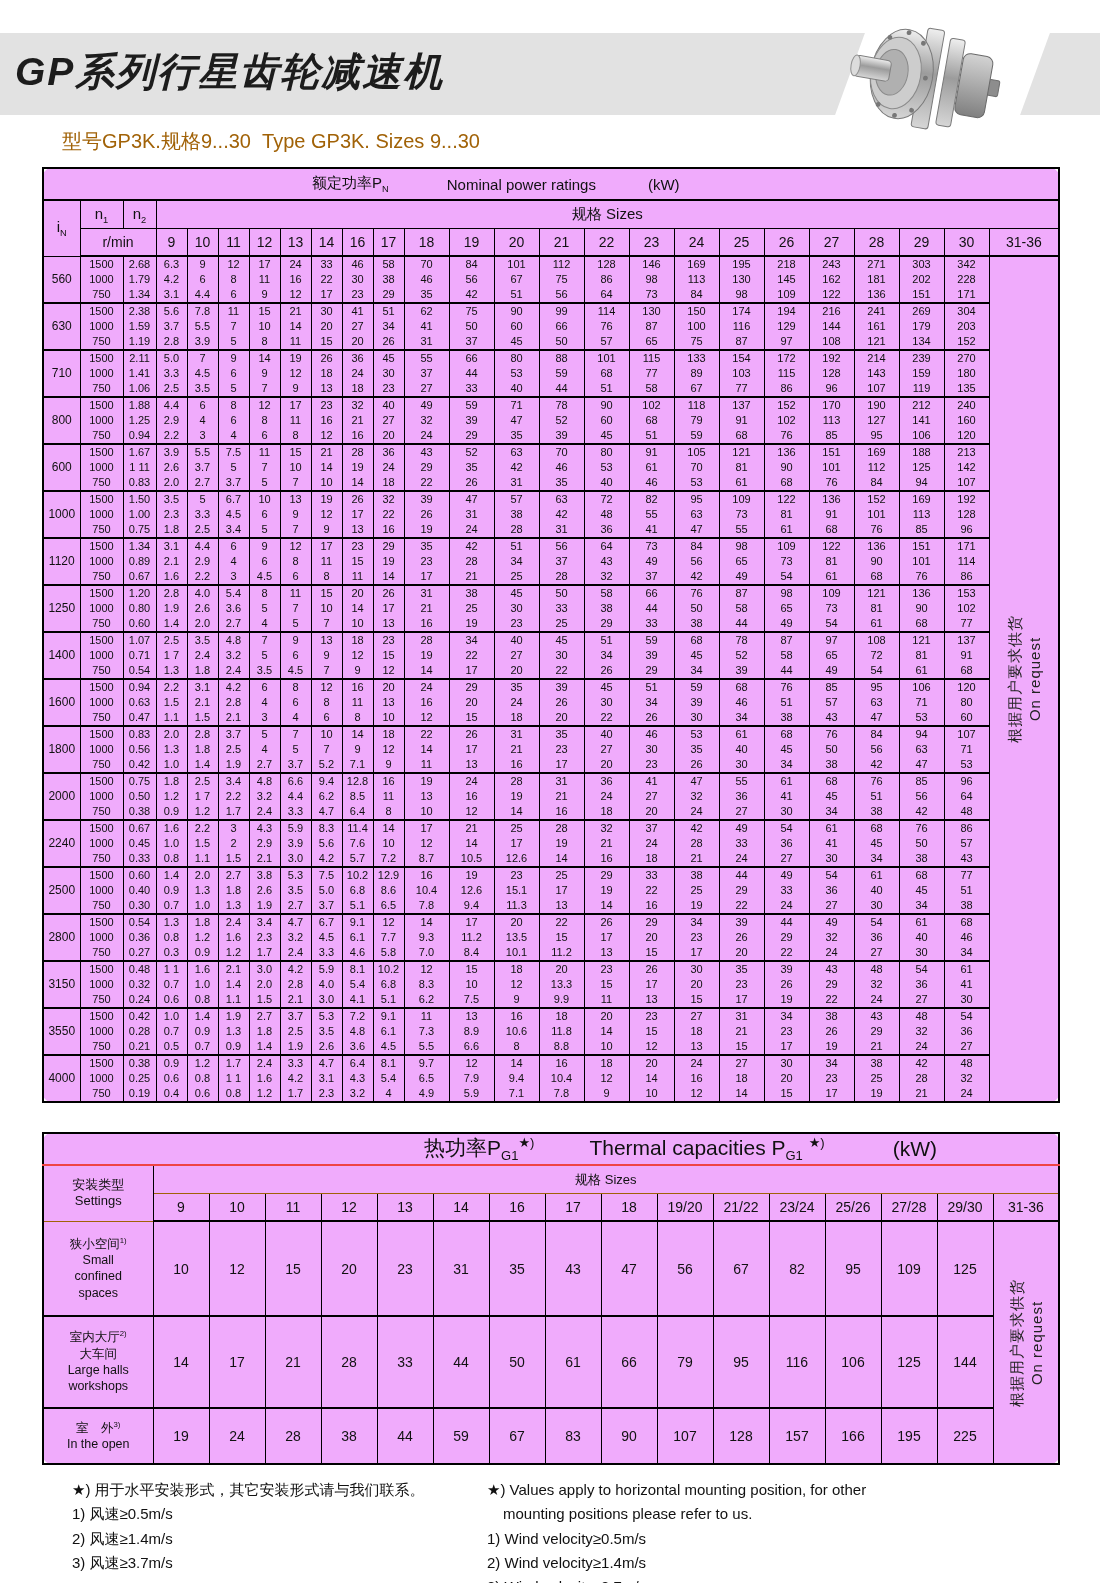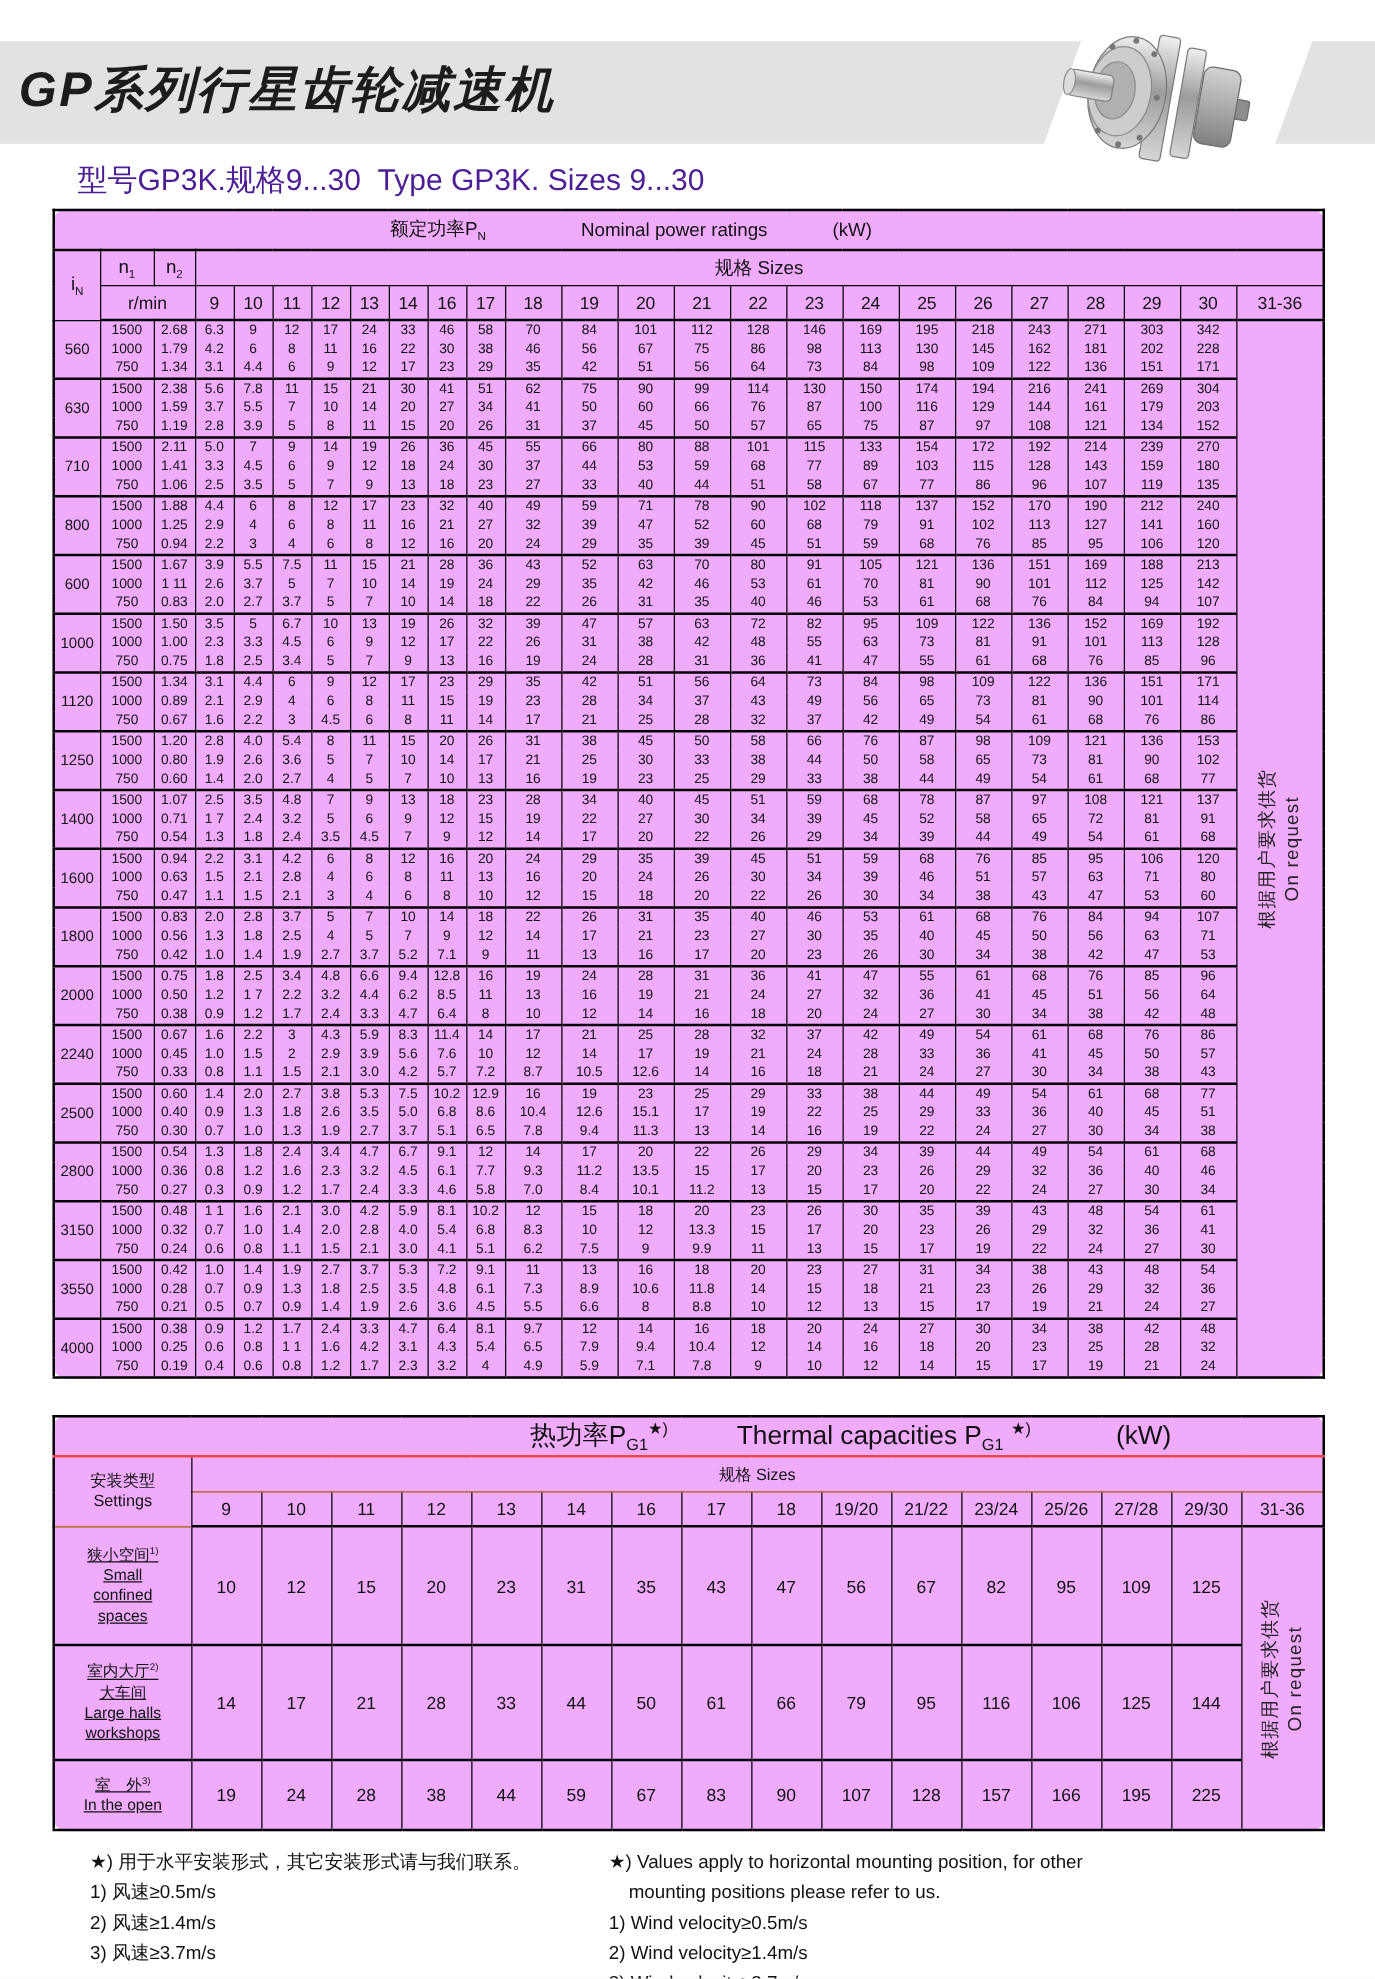--- a/index.html
+++ b/index.html
@@ -8,35 +8,35 @@
 
   
   .banner{position:absolute;left:0;top:33px;width:1100px;height:82px;}
   .band{position:absolute;top:0;height:82px;background:#e2e2e2;transform:skewX(-20deg);}
   .band-main{left:-60px;width:910px;}
   .band-right{left:1035px;width:140px;}
   .banner-title{position:absolute;left:15px;top:12px;margin:0;font-size:39px;font-weight:bold;
     font-style:italic;letter-spacing:2px;color:#1c1c1c;white-space:nowrap;}
   .gear{position:absolute;left:845px;top:-20px;width:170px;height:135px;}
 
-  .subtitle{position:absolute;left:62px;top:128px;font-size:24px;color:#4c1d95;white-space:pre;}
+  .subtitle{position:absolute;left:62px;top:128px;font-size:20px;color:#a16207;white-space:pre;}
 
   
   table{border-collapse:collapse;table-layout:fixed;background:#f0abfc;border-radius:12px;}
   th,td{padding:0;text-align:center;font-weight:normal;color:#111;
     border-left:1px solid #000;border-right:1px solid #000;overflow:hidden;}
   sub{font-size:0.62em;}
   sup{font-size:0.62em;}
 
   
   .ptable{position:absolute;left:42px;top:167px;width:1018px;border:2px solid #000;}
   .ptable .trow1 th{height:30px;font-size:15px;border-bottom:2px solid #000;}
   .pt-flex{display:flex;align-items:center;}
   .pt-cn{margin-left:268px;white-space:nowrap;}
-  .pt-en{margin-left:76px;white-space:nowrap;}
+  .pt-en{margin-left:58px;white-space:nowrap;}
   .pt-unit{margin-left:52px;white-space:nowrap;}
   .ptable .trow2 th{height:27px;font-size:15px;border-bottom:1px solid #000;}
   .ptable .trow3 th{height:26px;font-size:14px;border-bottom:2px solid #000;}
   .ptable .inhead{font-size:15px;border-bottom:2px solid #000;}
   .ptable tbody td,.ptable tbody th{height:15px;font-size:11px;line-height:1.05;}
   .ptable tbody .incell{font-size:12px;border-bottom:2px solid #000;}
   .ptable tbody tr.gend td,.ptable tbody tr.gend th{border-bottom:2px solid #000;}
   .vcell{position:relative;}
   .vrot{position:absolute;left:50%;top:50%;width:max-content;
     transform:translate(-50%,-50%) rotate(-90deg);white-space:nowrap;
@@ -46,21 +46,21 @@
   .ttable{position:absolute;left:42px;top:1132px;width:1018px;border:2px solid #000;}
   .ttable .trow1 th{height:30px;font-size:21px;border-bottom:2px solid #ef4444;}
   .tt-cn{margin-left:380px;white-space:nowrap;}
   .tt-en{margin-left:55px;white-space:nowrap;}
   .tt-unit{margin-left:68px;white-space:nowrap;}
   .ttable .trow2 th{height:27px;font-size:13px;border-bottom:1px solid #a16207;}
   .ttable .trow3 th{height:26px;font-size:14px;border-bottom:2px solid #000;}
   .ttable .settings-cell{font-size:13px;line-height:1.25;border-bottom:2px solid #000;}
   .ttable tbody td{font-size:14px;border-bottom:2px solid #000;}
   .ttable tbody th{font-size:12.5px;line-height:1.3;border-bottom:2px solid #000;}
-  .tlabel div{white-space:nowrap;text-decoration:underline;}
+  .tlabel div{white-space:nowrap;}
 
   
   .fn{position:absolute;top:1478px;font-size:15px;line-height:1.62;color:#111;}
   .fn-left{left:72px;}
   .fn-right{left:487px;}
   .fn .indent{padding-left:16px;}
 </style>
 </head>
 <body>
 

